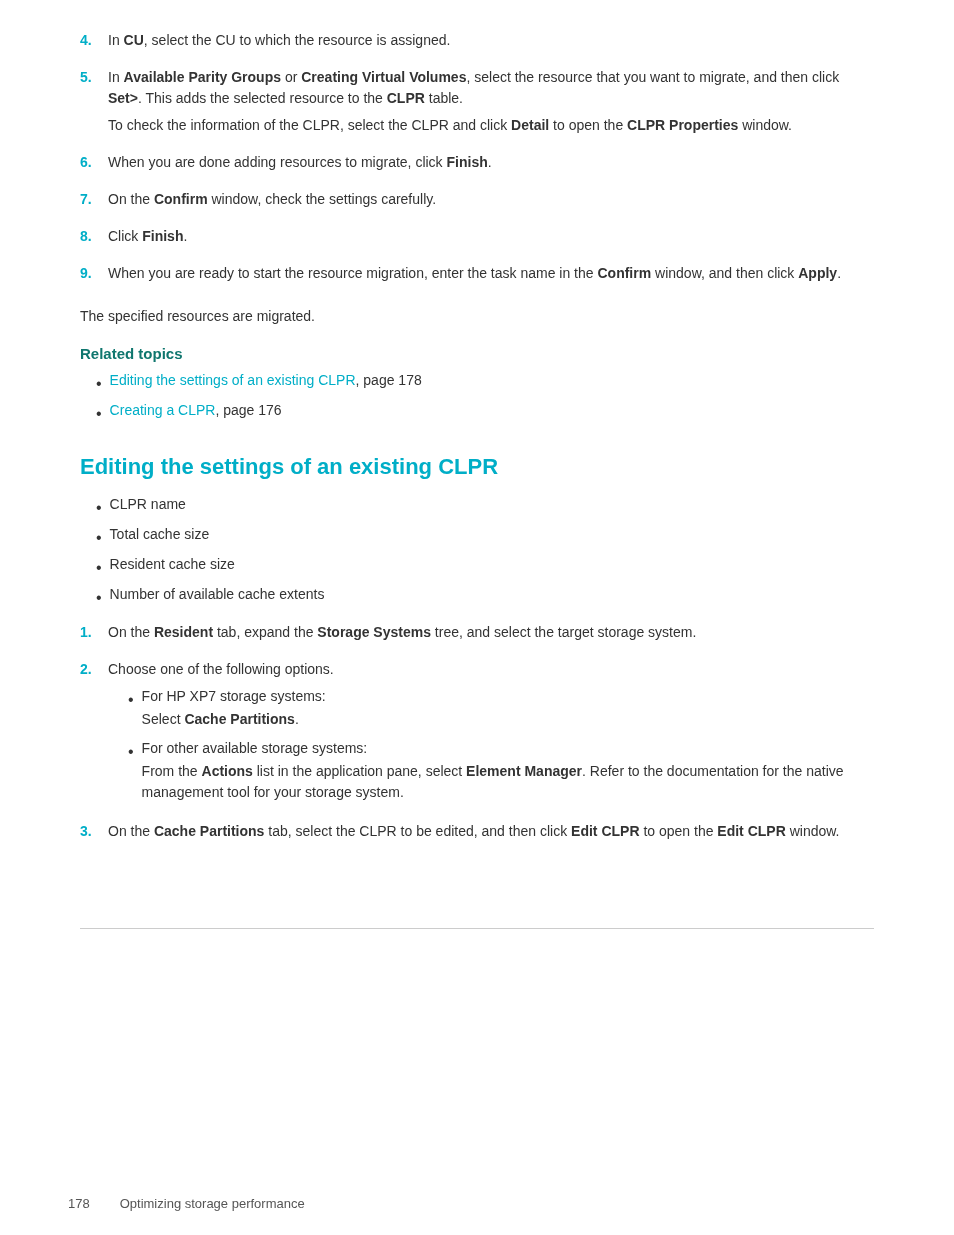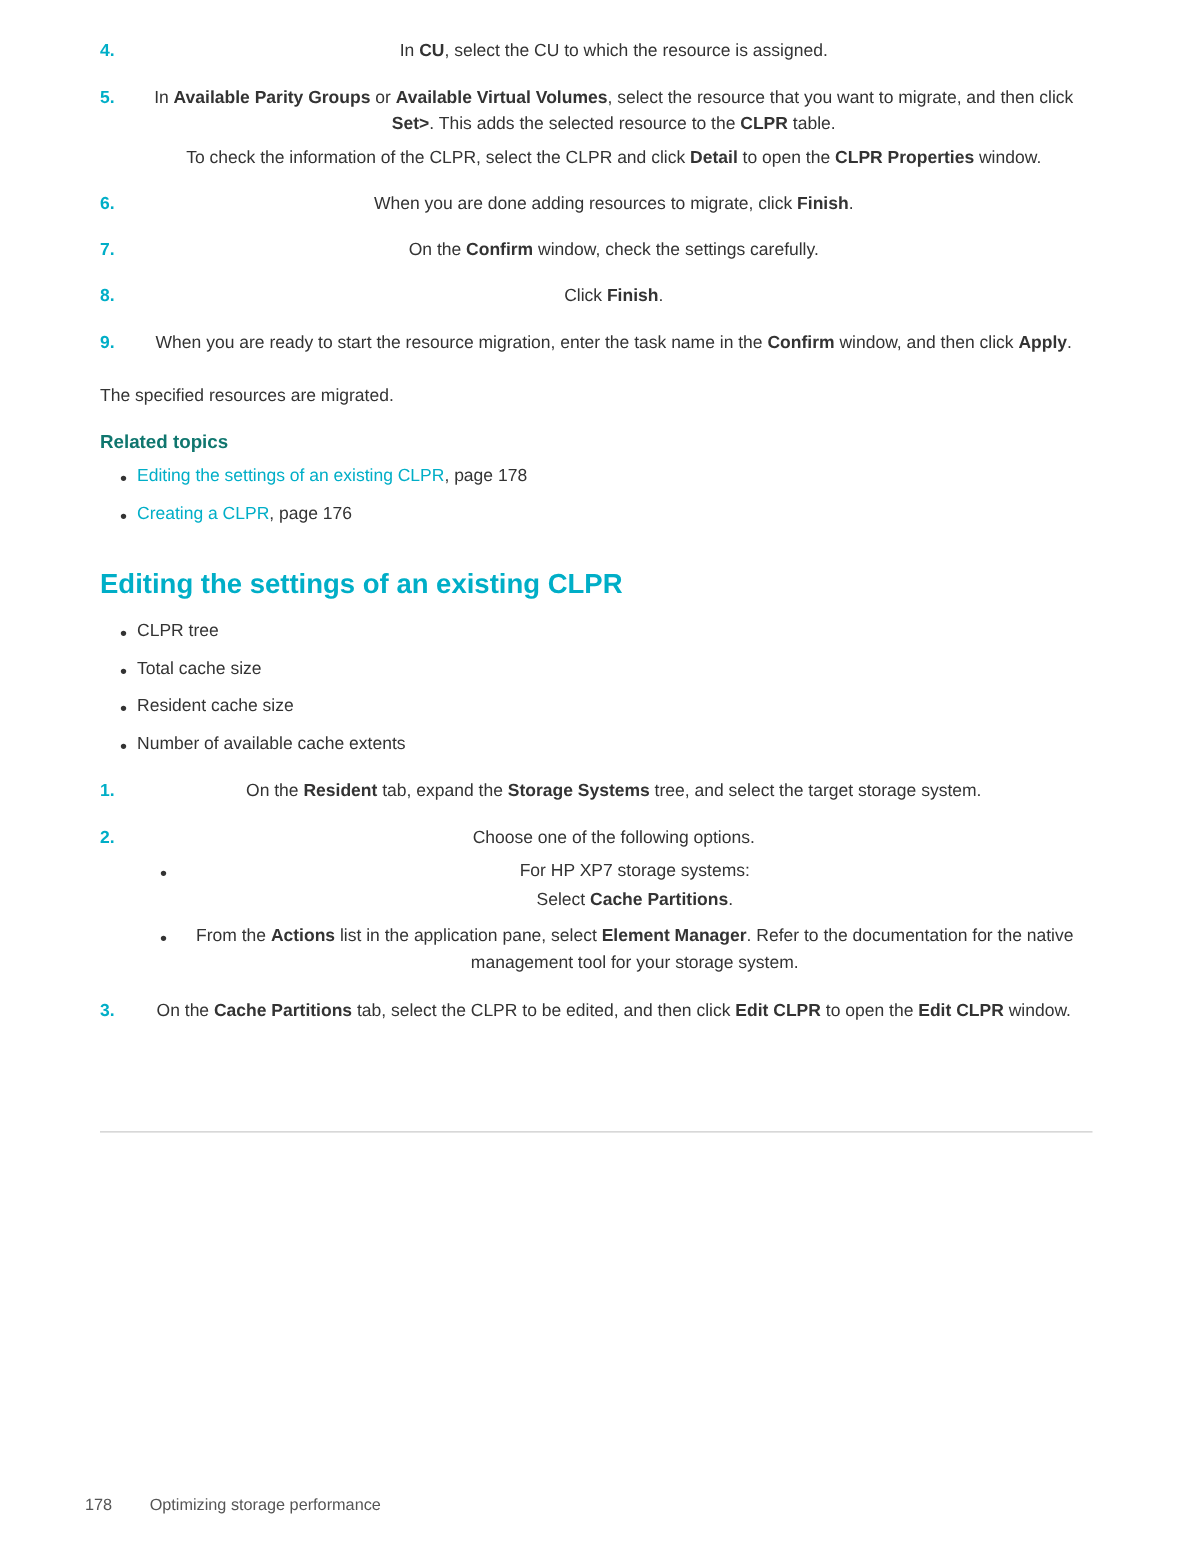--- a/index.html
+++ b/index.html
@@ -30,21 +30,20 @@
       font-weight: bold;
       min-width: 28px;
       flex-shrink: 0;
     }
     .list-content {
       flex: 1;
     }
     .list-content p {
       margin-bottom: 6px;
       line-height: 1.5;
-      text-align: center;
     }
     b, strong {
       font-weight: bold;
     }
     .result-para {
       margin-left: 0px;
       margin-bottom: 18px;
       line-height: 1.5;
     }
     .related-topics-section {
@@ -151,21 +150,21 @@
     <li>
       <span class="num">4.</span>
       <div class="list-content">
         <p>In <b>CU</b>, select the CU to which the resource is assigned.</p>
       </div>
     </li>
 
     <li>
       <span class="num">5.</span>
       <div class="list-content">
-        <p>In <b>Available Parity Groups</b> or <b>Available Virtual Volumes</b>, select the resource that you want to migrate, and then click <b>Set&gt;</b>. This adds the selected resource to the <b>CLPR</b> table.</p>
+        <p>In <b>Available Parity Groups</b> or <b>Creating Virtual Volumes</b>, select the resource that you want to migrate, and then click <b>Set&gt;</b>. This adds the selected resource to the <b>CLPR</b> table.</p>
         <p>To check the information of the CLPR, select the CLPR and click <b>Detail</b> to open the <b>CLPR Properties</b> window.</p>
       </div>
     </li>
 
     <li>
       <span class="num">6.</span>
       <div class="list-content">
         <p>When you are done adding resources to migrate, click <b>Finish</b>.</p>
       </div>
     </li>
@@ -212,21 +211,21 @@
     </ul>
   </div>
 
   <div class="main-section">
     <h2 class="section-heading">Editing the settings of an existing CLPR</h2>
 
 
     <ul class="indent-bullet-list">
       <li>
         <span class="bullet-dot">•</span>
-        <span>CLPR tree</span>
+        <span>CLPR name</span>
       </li>
       <li>
         <span class="bullet-dot">•</span>
         <span>Total cache size</span>
       </li>
       <li>
         <span class="bullet-dot">•</span>
         <span>Resident cache size</span>
       </li>
       <li>
@@ -252,20 +251,21 @@
             <li>
               <span class="bullet-dot">•</span>
               <div class="sub-content">
                 <p>For HP XP7 storage systems:</p>
                 <p>Select <b>Cache Partitions</b>.</p>
               </div>
             </li>
             <li>
               <span class="bullet-dot">•</span>
               <div class="sub-content">
+                <p>For other available storage systems:</p>
                 <p>From the <b>Actions</b> list in the application pane, select <b>Element Manager</b>. Refer to the documentation for the native management tool for your storage system.</p>
               </div>
             </li>
           </ul>
         </div>
       </li>
 
       <li>
         <span class="num">3.</span>
         <div class="list-content">

